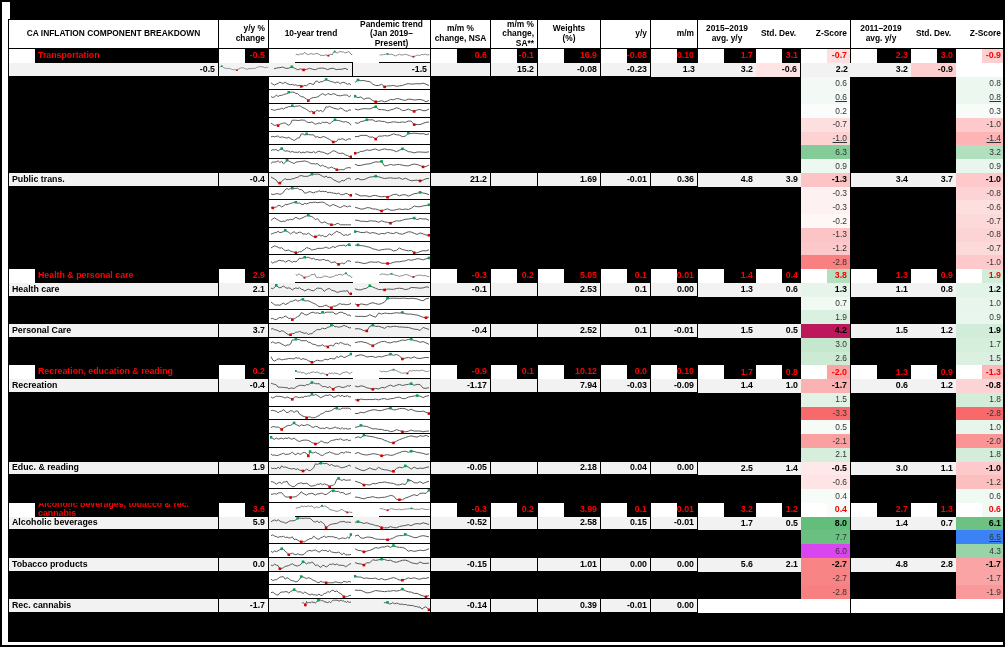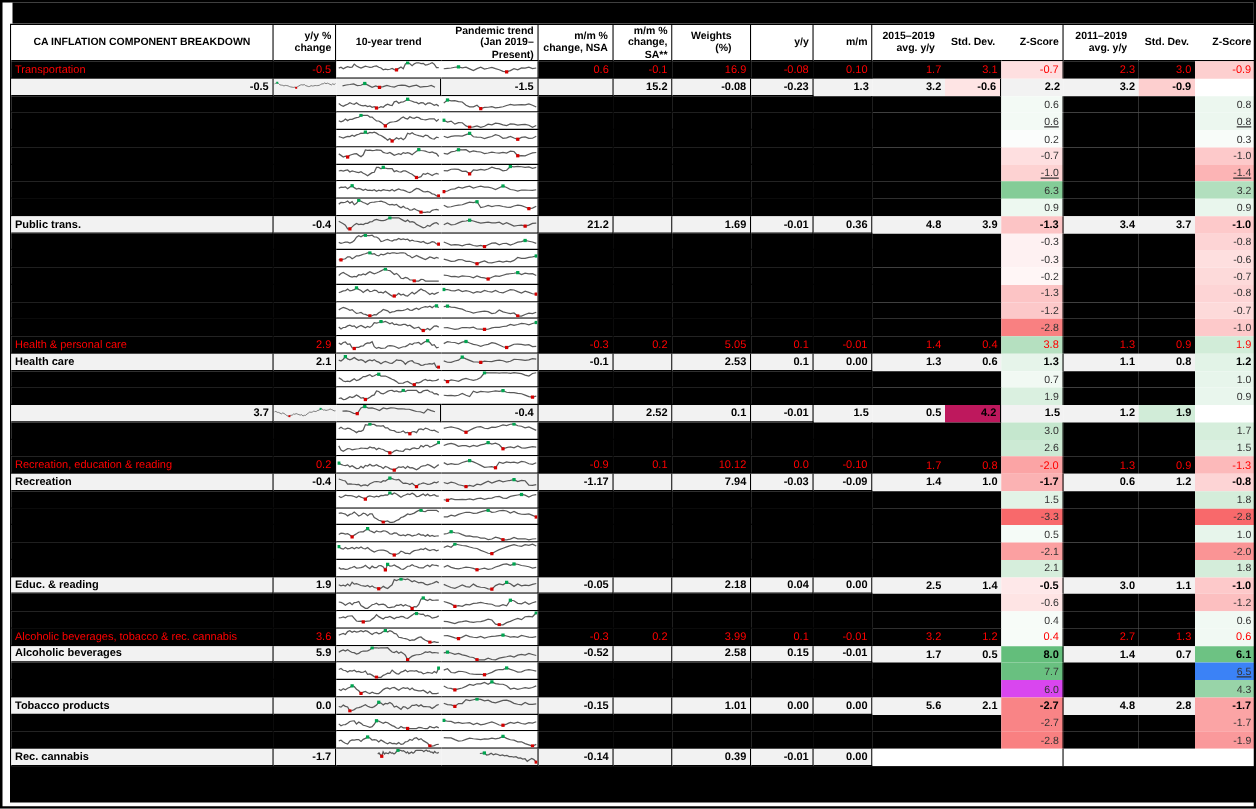--- a/index.html
+++ b/index.html
@@ -10,32 +10,32 @@
   .botbar{position:absolute;left:8px;top:613px;width:996px;height:29px;background:#000;}
   .table{position:absolute;left:8px;top:19px;width:997px;box-sizing:border-box;
     border:1px solid #000;background:#fff;
     --cols:210px 50px 84px 78px 60px 47px 63px 50px 47px 58px 45px 50px 60px 45px 48px;}
   .hrow{display:grid;grid-template-columns:var(--cols);height:29px;}
   .row{display:grid;grid-template-columns:var(--cols);height:13.75px;}
   .c{box-sizing:border-box;display:flex;align-items:center;overflow:hidden;
     font-size:8.8px;line-height:1;color:#000;}
   .h{font-weight:700;font-size:8.4px;line-height:1.15;white-space:pre-line;background:#fff;
     border-bottom:1px solid #000;padding:1px 3px;}
-  .a-c{justify-content:center;text-align:right;}
+  .a-c{justify-content:center;text-align:center;}
   .a-r{justify-content:flex-end;text-align:right;}
   .bR{border-right:1px solid #000;}
   .bB{border-bottom:1px solid #000;}
   .num{justify-content:flex-end;text-align:right;padding-right:3px;}
   .lbl{justify-content:flex-start;text-align:left;padding-left:3px;}
   .spark{justify-content:center;padding:0;}
   .bgBlack{background:#000;}
   .bgGray{background:#f2f2f2;}
   .bgWhite{background:#fff;}
   .row.item .c{font-weight:700;color:#000;}
-  .row.category .c{font-weight:400;color:#ff0000;font-size:8.8px;}
+  .row.category .c{font-weight:700;color:#ff0000;font-size:8.8px;margin-left:26px;}
   .row.redacted .c{font-weight:400;color:#333;font-size:8.4px;}
   svg{display:block;}
 </style>
 </head>
 <body>
 
 <div id="stage">
   <div class="topbar"></div>
 
   <div class="table">
@@ -638,20 +638,21 @@
           <div class="c num bR bB bgBlack"></div>
           <div class="c num bR bB bgBlack"></div>
           <div class="c num bgBlack"></div>
           <div class="c num bgBlack"></div>
           <div class="c num bR" style="background: rgb(218, 240, 224);">1.9</div>
           <div class="c num bgBlack"></div>
           <div class="c num bgBlack"></div>
           <div class="c num" style="background: rgb(233, 246, 237);">0.9</div>
         </div>
         <div class="row item">
+          <div class="c lbl bR bB bgGray">Personal Care</div>
           <div class="c num bR bB bgGray">3.7</div>
           <div class="c spark bB bgGray">
             <svg width="82" height="12" viewBox="0 0 82 12">
               <polyline points="1.0,5.2 2.8,4.5 4.6,5.8 6.3,5.9 8.1,6.7 9.9,7.8 11.7,6.6 13.4,7.2 15.2,8.5 17.0,9.9 18.8,10.8 20.6,10.8 22.3,9.6 24.1,9.6 25.9,8.0 27.7,8.3 29.4,7.4 31.2,8.1 33.0,8.8 34.8,9.4 36.6,8.8 38.3,10.6 40.1,9.7 41.9,9.7 43.7,8.0 45.4,6.8 47.2,5.4 49.0,5.8 50.8,5.3 52.6,4.1 54.3,4.8 56.1,4.4 57.9,3.1 59.7,3.0 61.4,1.2 63.2,1.2 65.0,2.8 66.8,2.6 68.6,3.3 70.3,2.9 72.1,2.4 73.9,1.4 75.7,2.1 77.4,2.8 79.2,3.9 81.0,3.7" fill="none" stroke="#595959" stroke-width="1"></polyline>
               <rect x="60.1" y="-0.10000000000000009" width="2.6" height="2.6" fill="#00a550"></rect>
               <rect x="19.3" y="9.5" width="2.6" height="2.6" fill="#d50000"></rect>
             </svg>
           </div>
           <div class="c spark bR bB bgGray">
             <svg width="76" height="12" viewBox="0 0 76 12">

